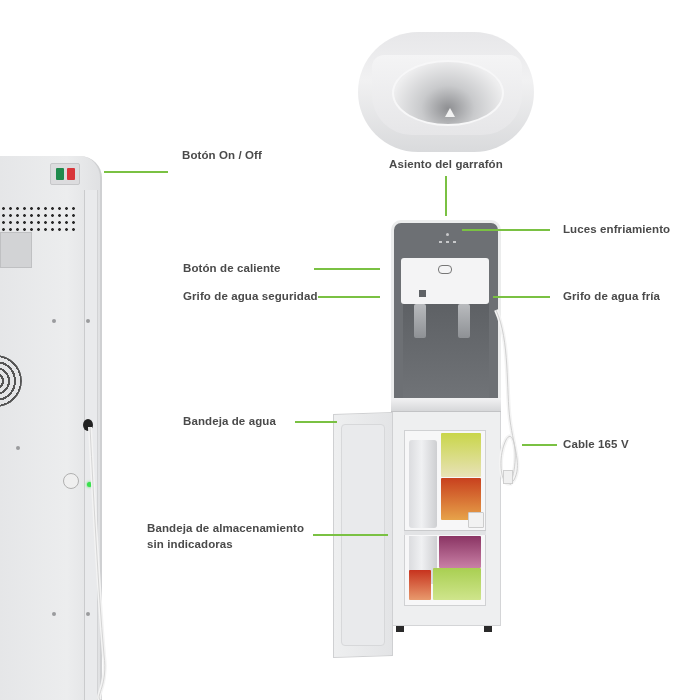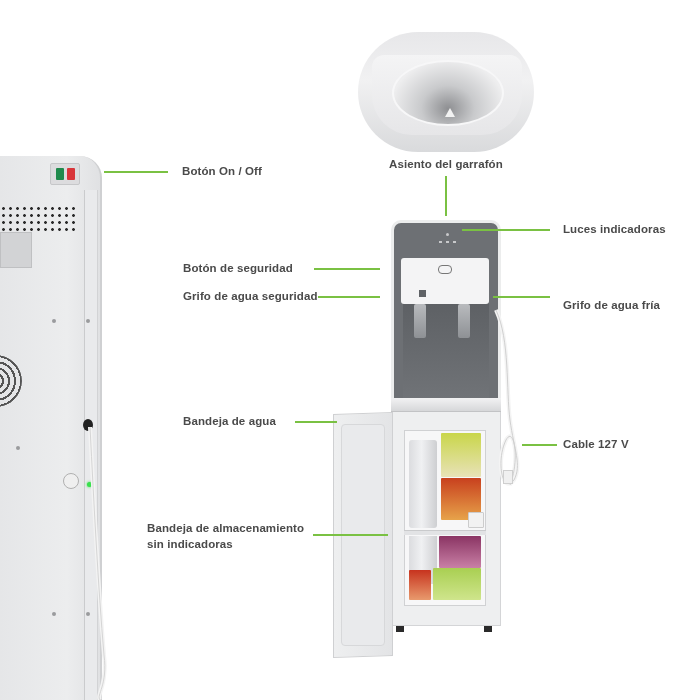--- a/index.html
+++ b/index.html
@@ -76,21 +76,21 @@
 <div class="abs screw" style="left:86px;top:612px"></div>
 <div class="abs cord-port"></div>
 <div class="abs label-sticker"></div>
 <div class="abs green-led"></div>
 <svg class="abs" style="left:84px;top:425px" width="40" height="275">
   <path d="M6 2 C10 80, 14 160, 20 230 C24 260, 12 270, 16 275" stroke="#f3f3f3" stroke-width="4" fill="none"></path>
   <path d="M6 2 C10 80, 14 160, 20 230 C24 260, 12 270, 16 275" stroke="#d5d5d5" stroke-width="1" fill="none"></path>
 </svg>
 
 <div class="line hline" style="left:104px;top:171px;width:64px"></div>
-<div class="label" style="left:182px;top:164px">Botón On / Off</div>
+<div class="label" style="left:182px;top:148px">Botón On / Off</div>
 
 <div class="abs seat-outer"></div>
 <div class="abs seat-rim"></div>
 <div class="abs seat-bowl"></div>
 <div class="abs seat-tip"></div>
 <div class="label" style="left:389px;top:157px">Asiento del garrafón</div>
 <div class="line vline" style="left:445px;top:176px;height:40px"></div>
 
 <div class="abs disp-top"></div>
 <div class="abs disp-recess"></div>
@@ -118,29 +118,29 @@
 <div class="abs foot" style="left:484px;top:626px"></div>
 <div class="abs foot" style="left:396px;top:626px"></div>
 
 <svg class="abs" style="left:492px;top:300px" width="40" height="200">
   <path d="M4 10 C18 40, 14 90, 18 120 C22 150, 30 165, 22 180 C10 195, 4 160, 14 140 C22 125, 28 160, 18 185" stroke="#f4f4f4" stroke-width="4" fill="none"></path>
   <path d="M4 10 C18 40, 14 90, 18 120 C22 150, 30 165, 22 180 C10 195, 4 160, 14 140 C22 125, 28 160, 18 185" stroke="#d0d0d0" stroke-width="1" fill="none"></path>
 </svg>
 <div class="abs plug"></div>
 
 <div class="line hline" style="left:462px;top:229px;width:88px"></div>
-<div class="label" style="left:563px;top:222px">Luces indicadoras</div>
+<div class="label" style="left:563px;top:222px">Luces enfriamiento</div>
 
 <div class="line hline" style="left:493px;top:296px;width:57px"></div>
-<div class="label" style="left:563px;top:298px">Grifo de agua fría</div>
+<div class="label" style="left:563px;top:289px">Grifo de agua fría</div>
 
 <div class="line hline" style="left:522px;top:444px;width:35px"></div>
-<div class="label" style="left:563px;top:437px">Cable 127 V</div>
+<div class="label" style="left:563px;top:437px">Cable 165 V</div>
 
-<div class="label" style="left:183px;top:261px">Botón de seguridad</div>
+<div class="label" style="left:183px;top:261px">Botón de caliente</div>
 <div class="line hline" style="left:314px;top:268px;width:66px"></div>
 
 <div class="label" style="left:183px;top:289px">Grifo de agua seguridad</div>
 <div class="line hline" style="left:318px;top:296px;width:62px"></div>
 
 <div class="label" style="left:183px;top:414px">Bandeja de agua</div>
 <div class="line hline" style="left:295px;top:421px;width:42px"></div>
 
 <div class="label" style="left:147px;top:521px">Bandeja de almacenamiento</div>
 <div class="label" style="left:147px;top:537px">sin indicadoras</div>

